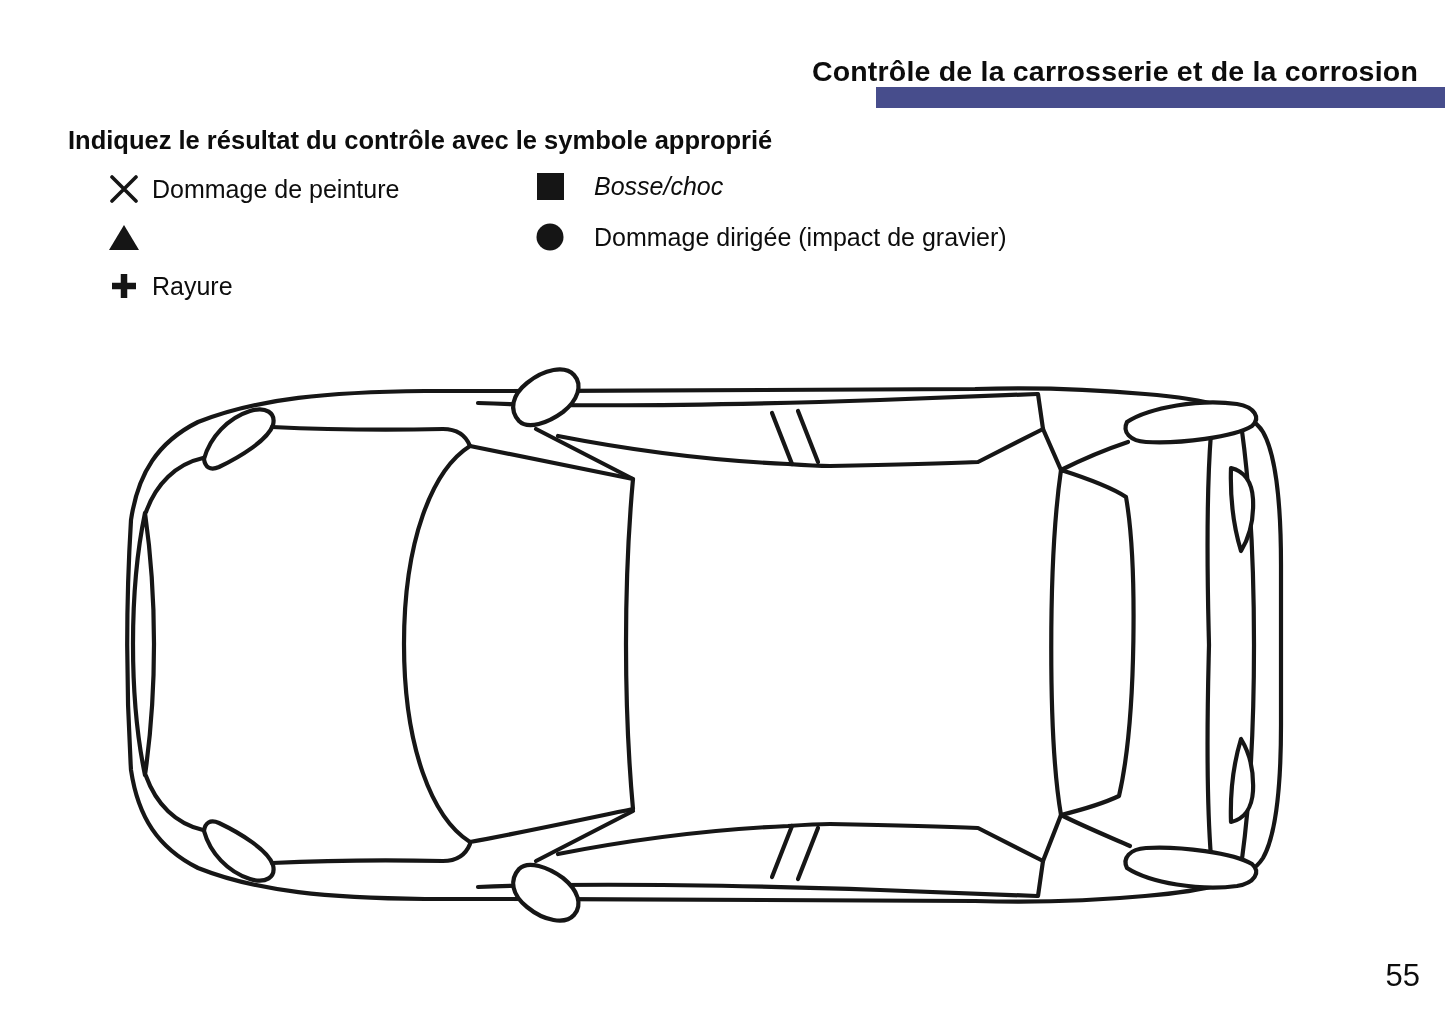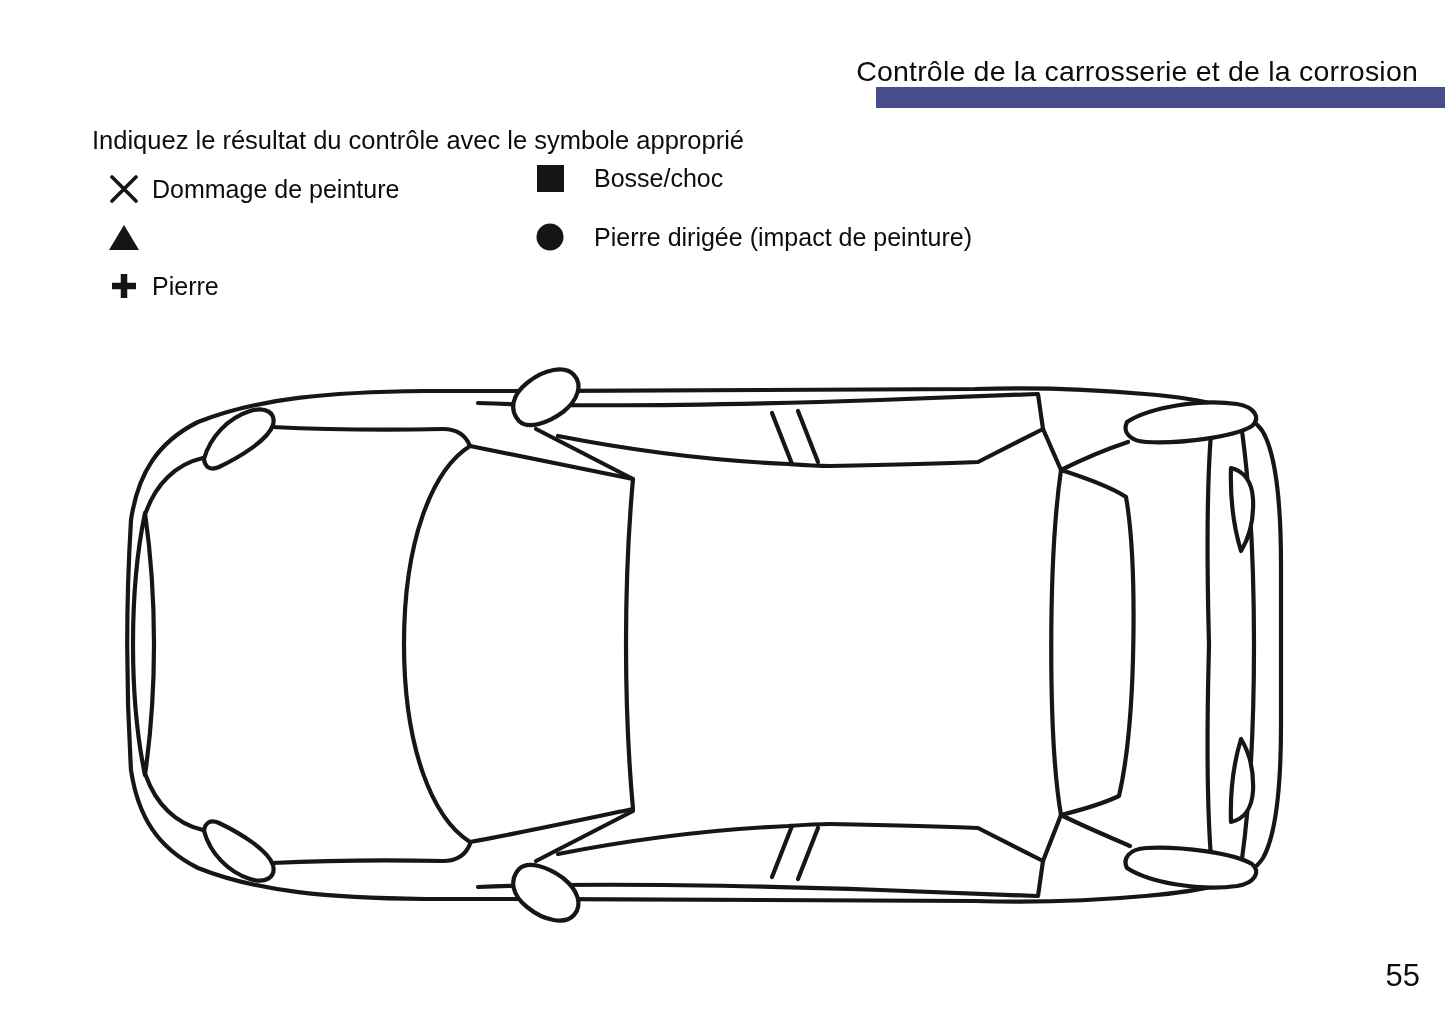--- a/index.html
+++ b/index.html
@@ -2,28 +2,28 @@
 <html><head>
 <meta charset="utf-8">
 <style>
   html,body{margin:0;padding:0;}
   body{
     width:1445px;height:1018px;position:relative;background:#ffffff;
     font-family:"Liberation Sans", sans-serif;color:#111;overflow:hidden;
   }
   .page-title{
     position:absolute;top:55px;left:0;right:27px;text-align:right;
-    font-size:28.5px;font-weight:normal;letter-spacing:0.2px;color:#0d0d0d;
+    font-size:28.5px;font-weight:bold;letter-spacing:0.2px;color:#0d0d0d;
   }
   .title-bar{
     position:absolute;top:87px;left:876px;right:0;height:21px;background:#474D8C;
   }
   .instruction{
     position:absolute;top:126px;left:68px;
-    font-size:25.5px;font-weight:normal;color:#0d0d0d;margin-left:24px;
+    font-size:25.5px;font-weight:bold;color:#0d0d0d;
   }
   .legend-row{
     position:absolute;display:flex;align-items:center;height:34px;
   }
   .legend-sym{
     display:flex;align-items:center;justify-content:center;
     width:40px;flex:0 0 40px;
   }
   .legend-label{
     font-size:25px;color:#0d0d0d;white-space:nowrap;
@@ -57,38 +57,38 @@
         <path d="M16 1 L31 26 L1 26 Z" fill="#151515"></path>
       </svg>
   </span>
 </div>
 <div class="legend-row col-left" style="top:269px;left:104px;">
   <span class="legend-sym">
     <svg width="28" height="28" viewBox="0 0 28 28">
         <path d="M14 2 V26 M2 14 H26" stroke="#151515" stroke-width="6.5" stroke-linecap="butt" fill="none"></path>
       </svg>
   </span>
-  <span class="legend-label">Pierre</span>
+  <span class="legend-label">Rayure</span>
 </div>
 
-<div class="legend-row col-right" style="top:161px;left:530px;">
+<div class="legend-row col-right" style="top:169px;left:530px;font-style:italic;">
   <span class="legend-sym">
     <svg width="27" height="27" viewBox="0 0 27 27">
         <rect x="0" y="0" width="27" height="27" fill="#151515"></rect>
       </svg>
   </span>
   <span class="legend-label">Bosse/choc</span>
 </div>
 <div class="legend-row col-right" style="top:220px;left:530px;">
   <span class="legend-sym">
     <svg width="28" height="28" viewBox="0 0 28 28">
         <circle cx="14" cy="14" r="13.5" fill="#151515"></circle>
       </svg>
   </span>
-  <span class="legend-label">Pierre dirigée (impact de peinture)</span>
+  <span class="legend-label">Dommage dirigée (impact de gravier)</span>
 </div>
 
 <div class="car-wrap">
 <svg width="1445" height="1018" viewBox="0 0 1445 1018" xmlns="http://www.w3.org/2000/svg">
   <g stroke="#161616" stroke-width="4.2" fill="none" stroke-linecap="round" stroke-linejoin="round">
 
     <path fill="#ffffff" d="
       M131,520 C138,473 158,442 198,422 C258,398 330,392 425,391
       C610,391 800,391 975,389 C1040,387 1090,389 1145,394
       C1205,399 1248,408 1263,432 C1276,455 1281,500 1281,565

